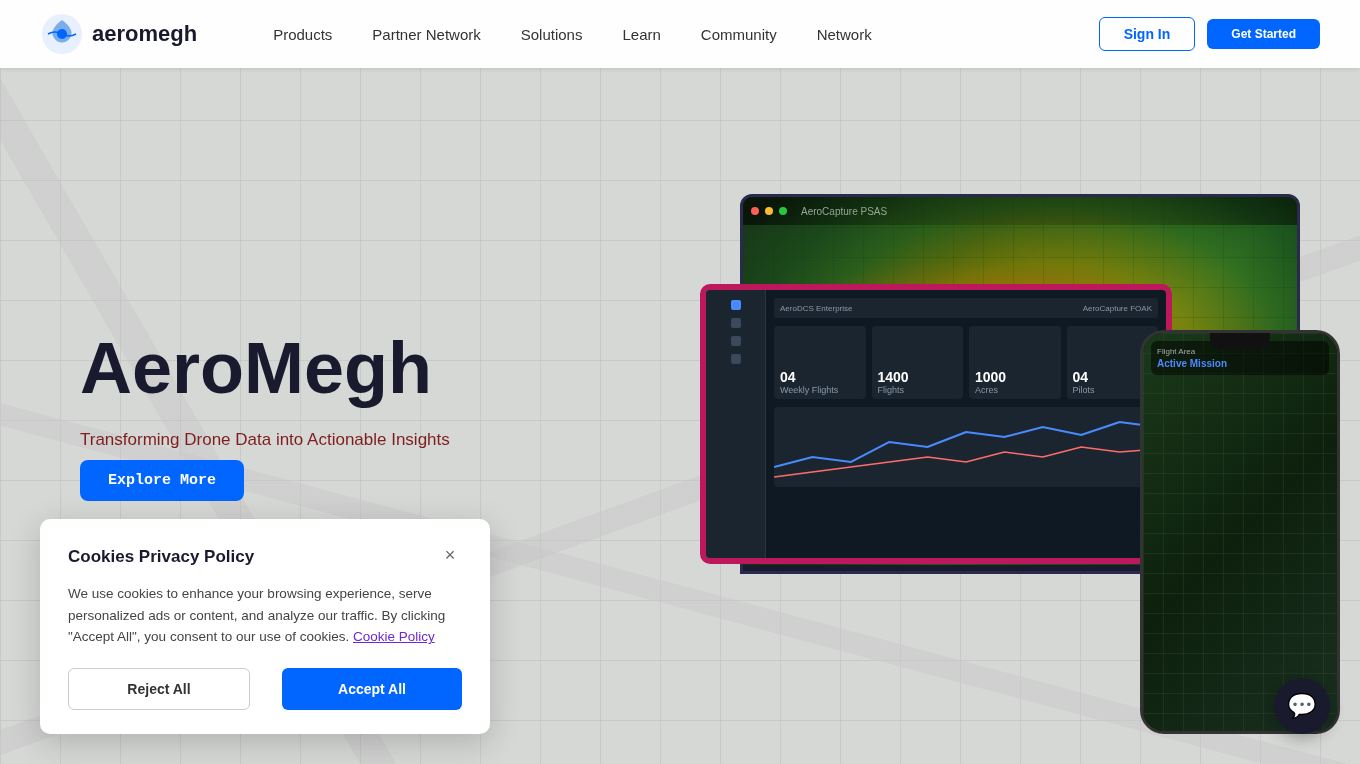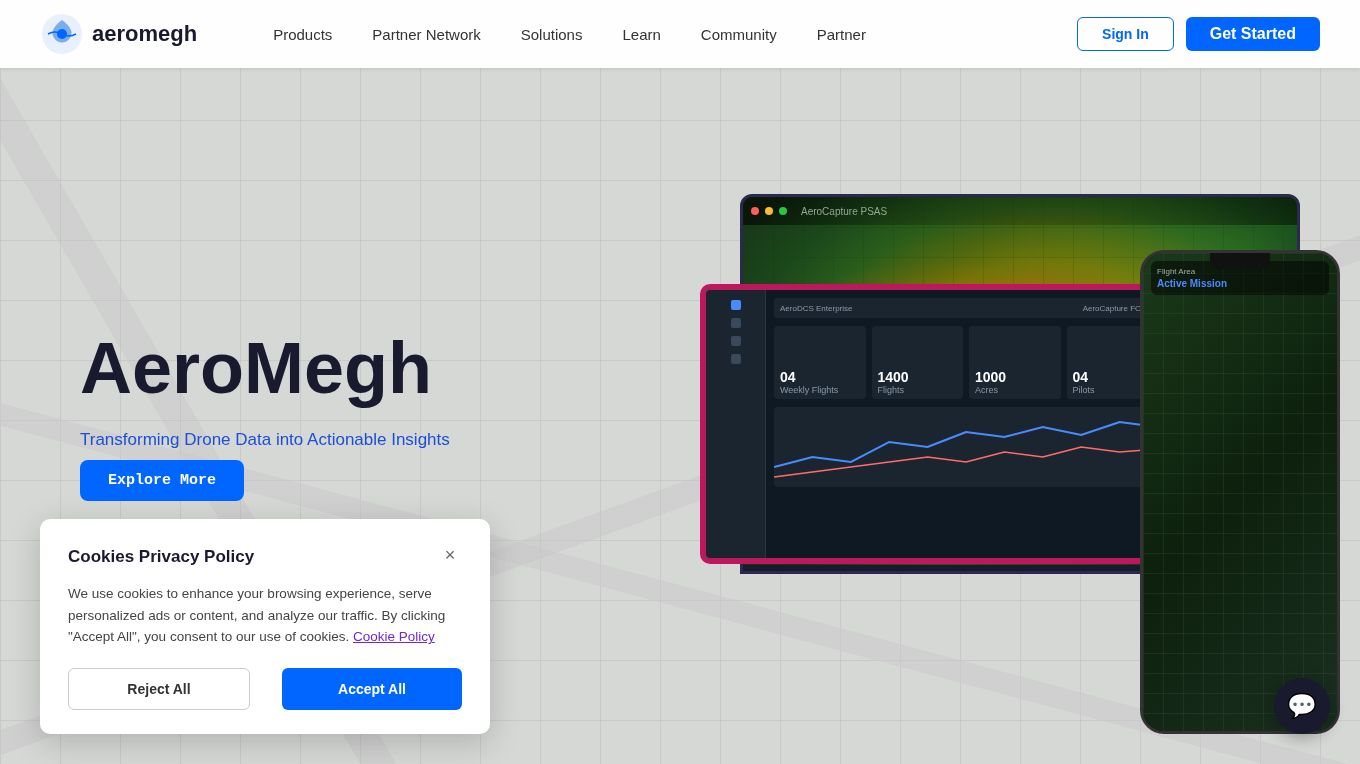--- a/index.html
+++ b/index.html
@@ -61,41 +61,41 @@
       border: 1.5px solid #0066ff;
       border-radius: 6px;
       background: transparent;
       color: #0066ff; font-size: 14px; font-weight: 600;
       cursor: pointer;
     }
     .btn-getstarted {
       padding: 8px 24px;
       background: #0066ff;
       border: none; border-radius: 6px;
-      color: #fff; font-size: 16px; font-weight: 600;
+      color: #fff; font-size: 12px; font-weight: 600;
       cursor: pointer;
     }
 
     
     .hero {
       position: relative; z-index: 5;
       height: calc(764px - 68px);
       display: flex; align-items: center;
       padding: 0 80px;
     }
     .hero-content {
       max-width: 500px;
     }
     .hero-title {
       font-size: 72px; font-weight: 800;
       color: #1a1a2e; line-height: 1.05;
       margin-bottom: 20px;
     }
     .hero-subtitle {
-      font-size: 17px; color: #1d4ed8; line-height: 1.5;
+      font-size: 17px; color: #7f1d1d; line-height: 1.5;
       margin-bottom: 8px;
     }
     .hero-subtitle2 {
       font-size: 17px; color: #333; line-height: 1.5;
       margin-bottom: 32px;
     }
     .hero-buttons { display: flex; gap: 16px; }
     .btn-explore {
       padding: 12px 28px;
       background: #0066ff; border: none;
@@ -175,21 +175,21 @@
     }
     .stat-num { font-size: 14px; font-weight: 700; color: #fff; margin-top: 39px; }
     .chart-area {
       background: #1a2530; border-radius: 4px; height: 80px;
       position: relative; overflow: hidden;
     }
 
     
     .device-phone {
       position: absolute; right: 20px; bottom: 30px;
-      width: 200px; height: 484px;
+      width: 200px; height: 404px;
       background: #111; border-radius: 24px;
       border: 3px solid #333; overflow: hidden;
       z-index: 4;
     }
     .phone-screen {
       width: 100%; height: 100%;
       background: #0a1a0a; overflow: hidden; position: relative;
     }
     .phone-map {
       width: 100%; height: 100%;
@@ -278,21 +278,21 @@
     </svg>
     <span class="logo-text">aeromegh</span>
   </a>
 
   <div class="nav-links">
     <a class="nav-link">Products</a>
     <a class="nav-link">Partner Network</a>
     <a class="nav-link">Solutions</a>
     <a class="nav-link">Learn</a>
     <a class="nav-link">Community</a>
-    <a class="nav-link">Partner</a>
+    <a class="nav-link">Network</a>
   </div>
 
   <div class="nav-actions">
     <button class="btn-signin">Sign In</button>
     <button class="btn-getstarted">Get Started</button>
   </div>
 </nav>
 
 <div class="hero">
   <div class="hero-content">

